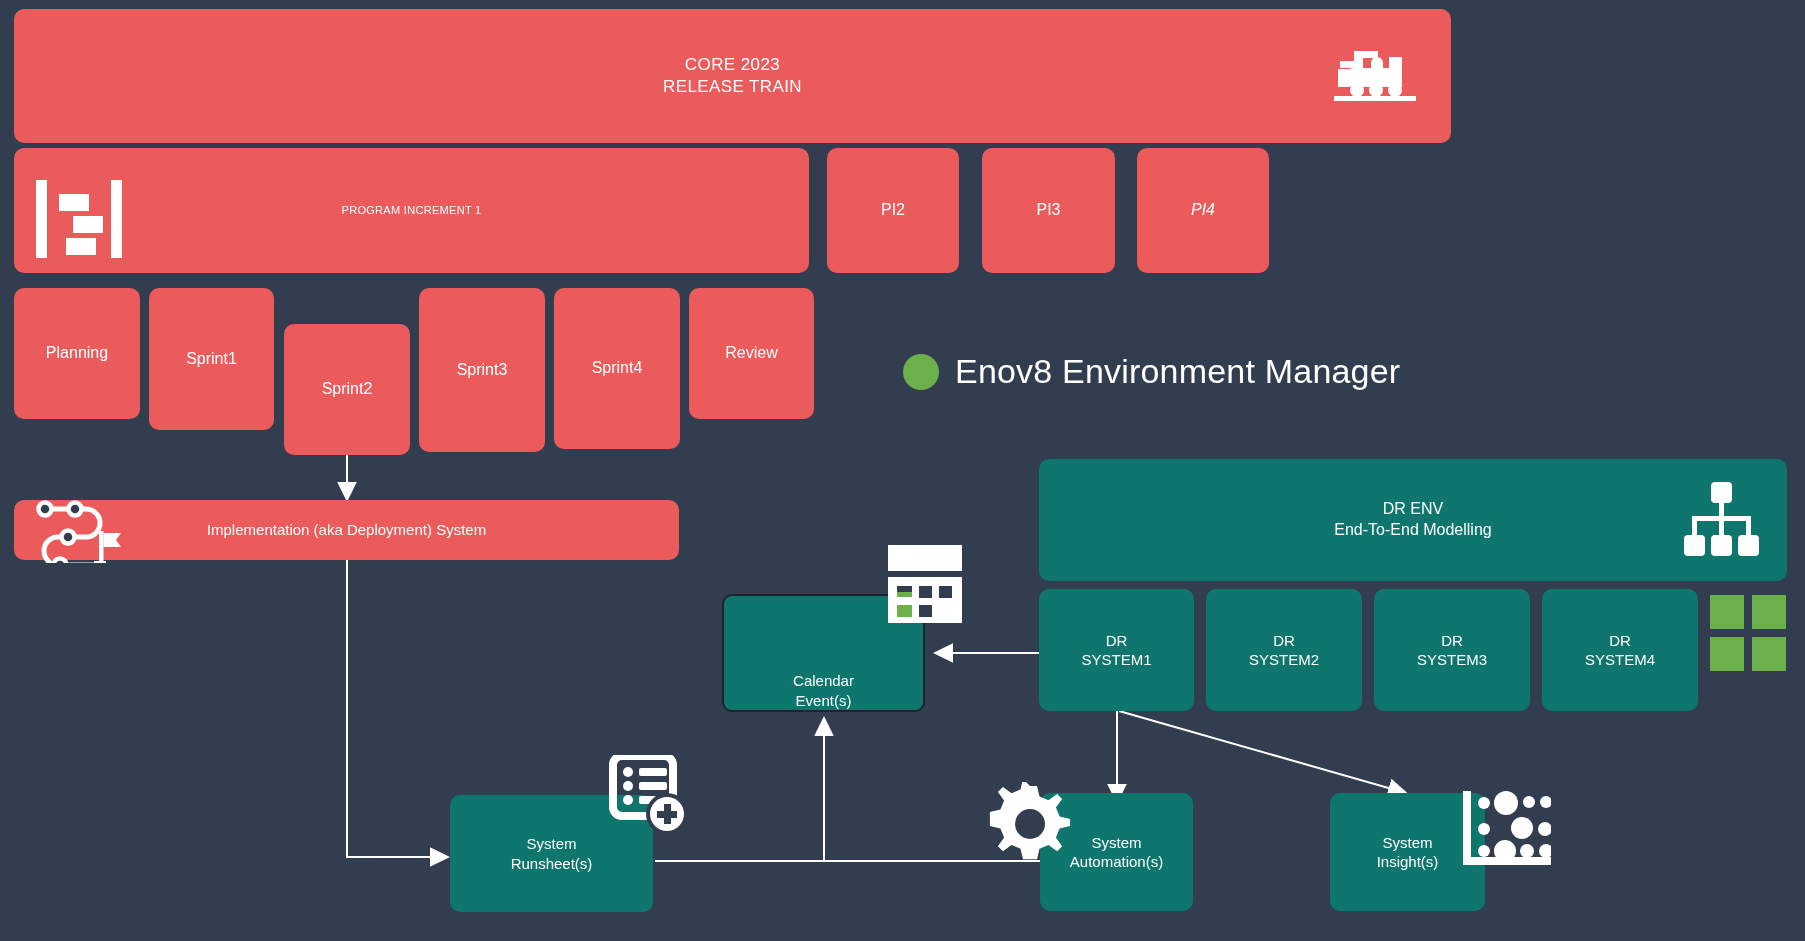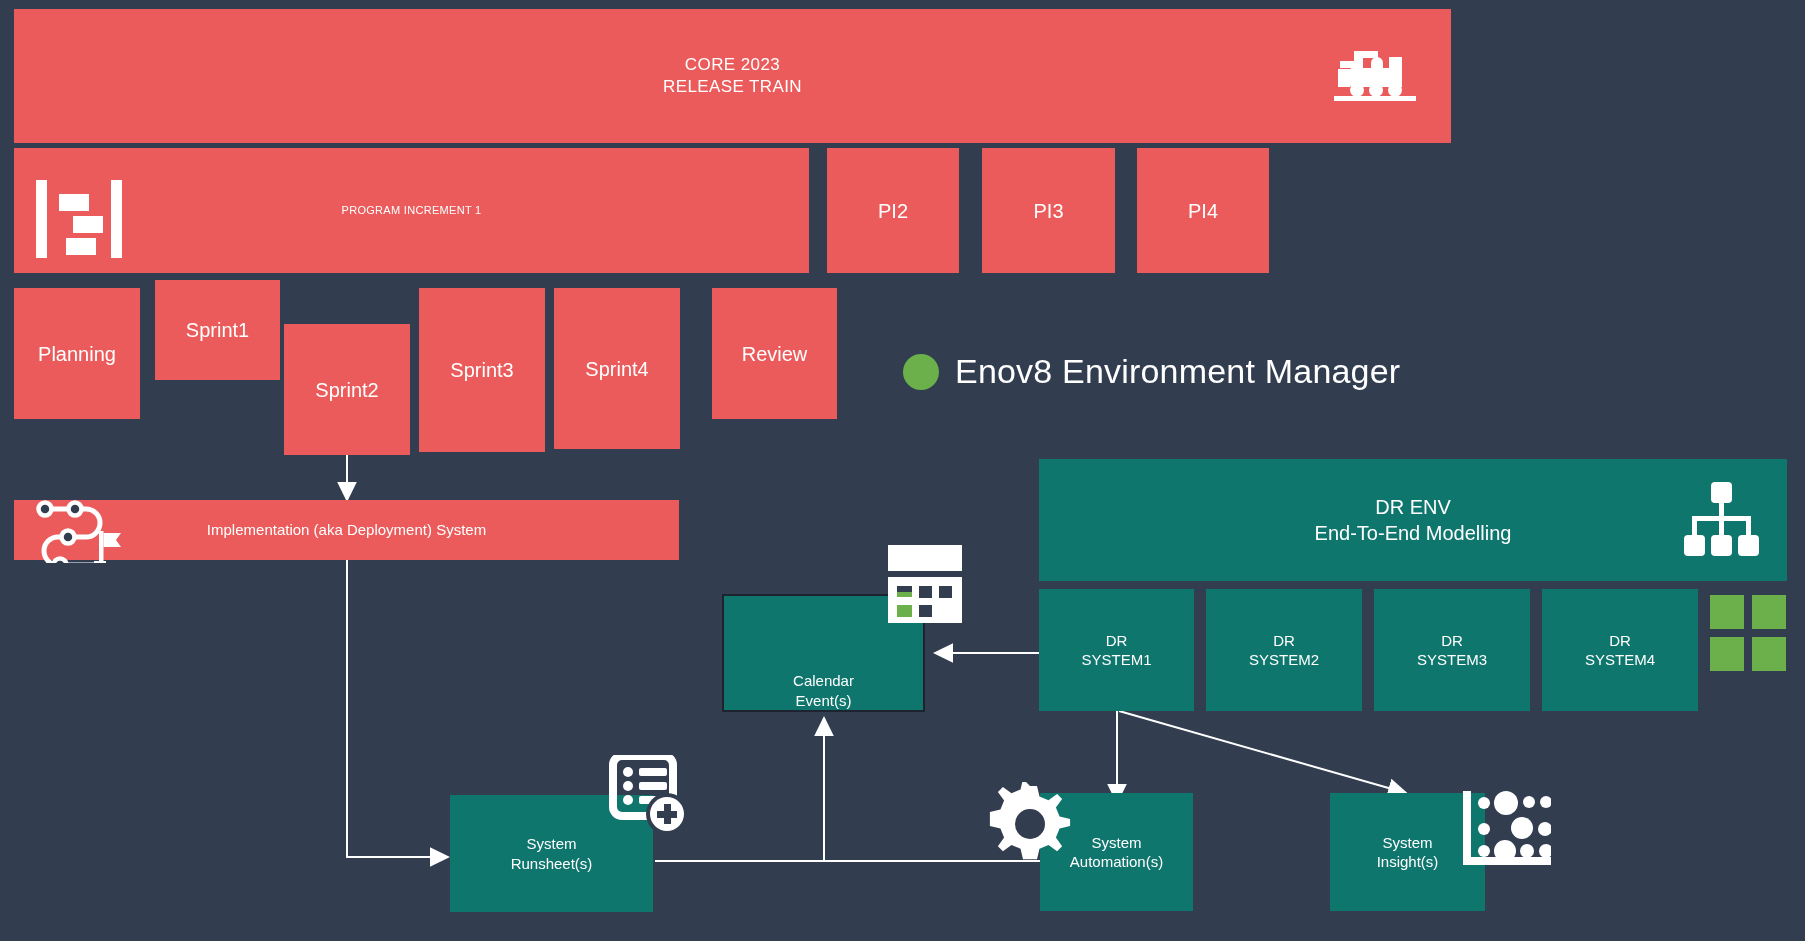--- a/index.html
+++ b/index.html
@@ -11,27 +11,28 @@
   }
   #stage { position: relative; width: 1805px; height: 941px; background: #323d50; }
 
   .box {
     position: absolute;
     display: flex; align-items: center; justify-content: center;
     text-align: center;
     color: #ffffff;
     line-height: 1.3;
     white-space: pre-line;
+    border-radius: 10px;
   }
   .red  { background: #eb5b5b; }
   .green{ background: #0f766e; }
   .outlined { border: 2px solid #1d2430; align-items: flex-end; }
 
   .lbl-lg   { font-size: 11px; letter-spacing: .3px; }
-  .lbl-md   { font-size: 20px; }
+  .lbl-md   { font-size: 16px; }
   .lbl-sm   { font-size: 15px; }
 
   .train-title { font-size: 17px; letter-spacing: .4px; }
 
   
   #em-header {
     position: absolute; left: 903px; top: 352px;
     display: flex; align-items: center; gap: 16px;
   }
   #em-dot { width: 36px; height: 36px; border-radius: 50%; background: #6bb04a; display:block; }
@@ -111,40 +112,40 @@
       </g>
     </svg>
   </div>
 
   <div class="box red lbl-md" style="left:827px; top:148px; width:132px; height:125px;">
     <span>PI2</span>
   </div>
   <div class="box red lbl-md" style="left:982px; top:148px; width:133px; height:125px;">
     <span>PI3</span>
   </div>
-  <div class="box red lbl-md" style="left:1137px; top:148px; width:132px; height:125px;">
+  <div class="box red lbl-md" style="left:1137px; top:148px; width:132px; height:125px;font-style:italic;">
     <span>PI4</span>
   </div>
 
   <div class="box red lbl-md" style="left:14px; top:288px; width:126px; height:131px;">
     <span>Planning</span>
   </div>
-  <div class="box red lbl-md" style="left:149px; top:280px; width:125px; height:100px;margin-left:6px;">
+  <div class="box red lbl-md" style="left:149px; top:288px; width:125px; height:142px;">
     <span>Sprint1</span>
   </div>
   <div class="box red lbl-md" style="left:284px; top:288px; width:126px; height:131px;margin-top:36px;">
     <span>Sprint2</span>
   </div>
   <div class="box red lbl-md" style="left:419px; top:288px; width:126px; height:164px;">
     <span>Sprint3</span>
   </div>
   <div class="box red lbl-md" style="left:554px; top:288px; width:126px; height:161px;">
     <span>Sprint4</span>
   </div>
-  <div class="box red lbl-md" style="left:689px; top:288px; width:125px; height:131px;margin-left:23px;">
+  <div class="box red lbl-md" style="left:689px; top:288px; width:125px; height:131px;">
     <span>Review</span>
   </div>
 
   <div class="box red lbl-sm" style="left:14px; top:500px; width:665px; height:60px;">
     <span>Implementation (aka Deployment) System</span>
   </div>
   <div class="icon" style="left:28px; top:497px;">
     <svg width="98" height="66" viewBox="0 0 98 66">
       <g fill="none" stroke="#ffffff" stroke-width="5">
         <path d="M17,12 H58 a14,14 0 0 1 0,28 H30 a14,14 0 0 0 0,28 H74"></path>

